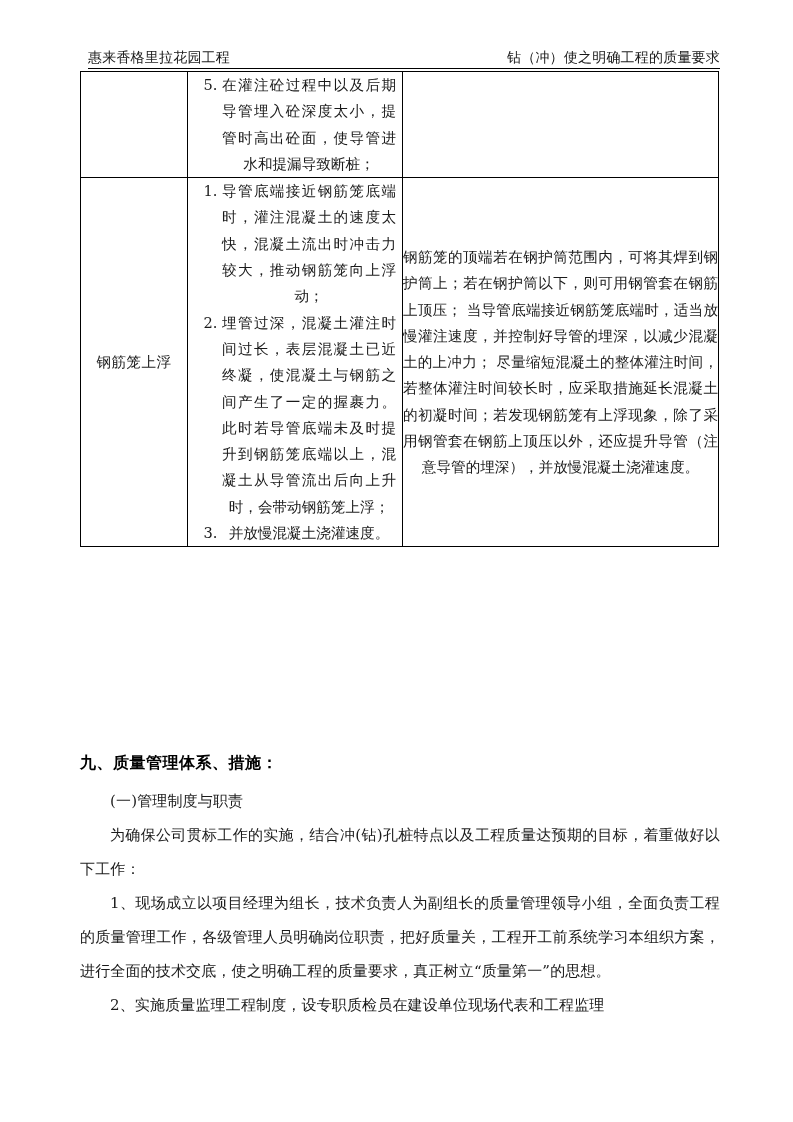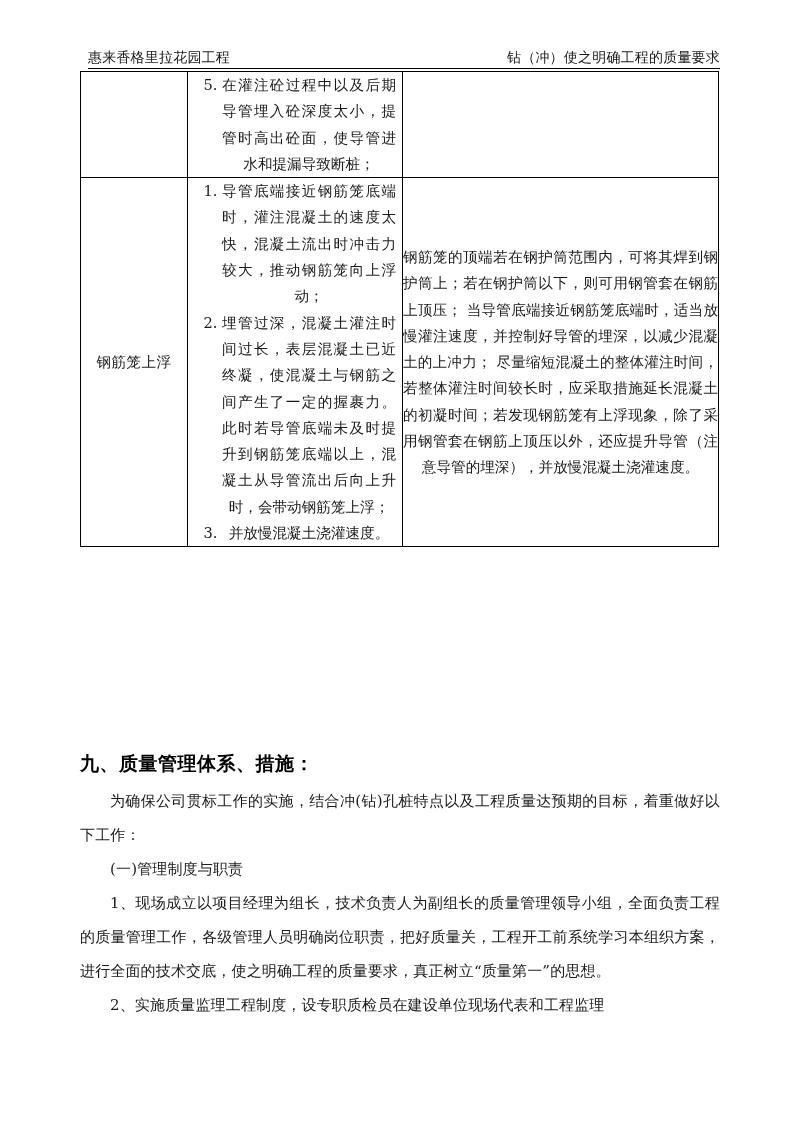--- a/index.html
+++ b/index.html
@@ -107,21 +107,21 @@
   .body-wrap {
     position: absolute;
     left: 80px;
     top: 748px;
     width: 640px;
   }
   h2.section-head {
     margin: 0 0 6px 0;
     font-family: "DejaVu Sans", "Liberation Sans", sans-serif;
     font-weight: bold;
-    font-size: 19px;
+    font-size: 16px;
     line-height: 30px;
     letter-spacing: 0.5px;
     color: #000;
   }
   p.para {
     margin: 0;
     font-size: 15px;
     line-height: 34px;
     text-align: justify;
     text-justify: inter-ideograph;
@@ -166,19 +166,19 @@
             <li>并放慢混凝土浇灌速度。</li>
           </ol>
         </td>
         <td class="cell-right">钢筋笼的顶端若在钢护筒范围内，可将其焊到钢护筒上；若在钢护筒以下，则可用钢管套在钢筋上顶压； 当导管底端接近钢筋笼底端时，适当放慢灌注速度，并控制好导管的埋深，以减少混凝土的上冲力； 尽量缩短混凝土的整体灌注时间，若整体灌注时间较长时，应采取措施延长混凝土的初凝时间；若发现钢筋笼有上浮现象，除了采用钢管套在钢筋上顶压以外，还应提升导管（注意导管的埋深），并放慢混凝土浇灌速度。</td>
       </tr>
     </tbody>
   </table>
 
   <div class="body-wrap">
     <h2 class="section-head">九、质量管理体系、措施：</h2>
+    <p class="para indent-flat">(一)管理制度与职责</p>
     <p class="para indent">为确保公司贯标工作的实施，结合冲(钻)孔桩特点以及工程质量达预期的目标，着重做好以下工作：</p>
-    <p class="para indent-flat">(一)管理制度与职责</p>
     <p class="para indent">1、现场成立以项目经理为组长，技术负责人为副组长的质量管理领导小组，全面负责工程的质量管理工作，各级管理人员明确岗位职责，把好质量关，工程开工前系统学习本组织方案，进行全面的技术交底，使之明确工程的质量要求，真正树立“质量第一”的思想。</p>
     <p class="para indent">2、实施质量监理工程制度，设专职质检员在建设单位现场代表和工程监理</p>
   </div>
 
 </div>
 
 </body></html>

